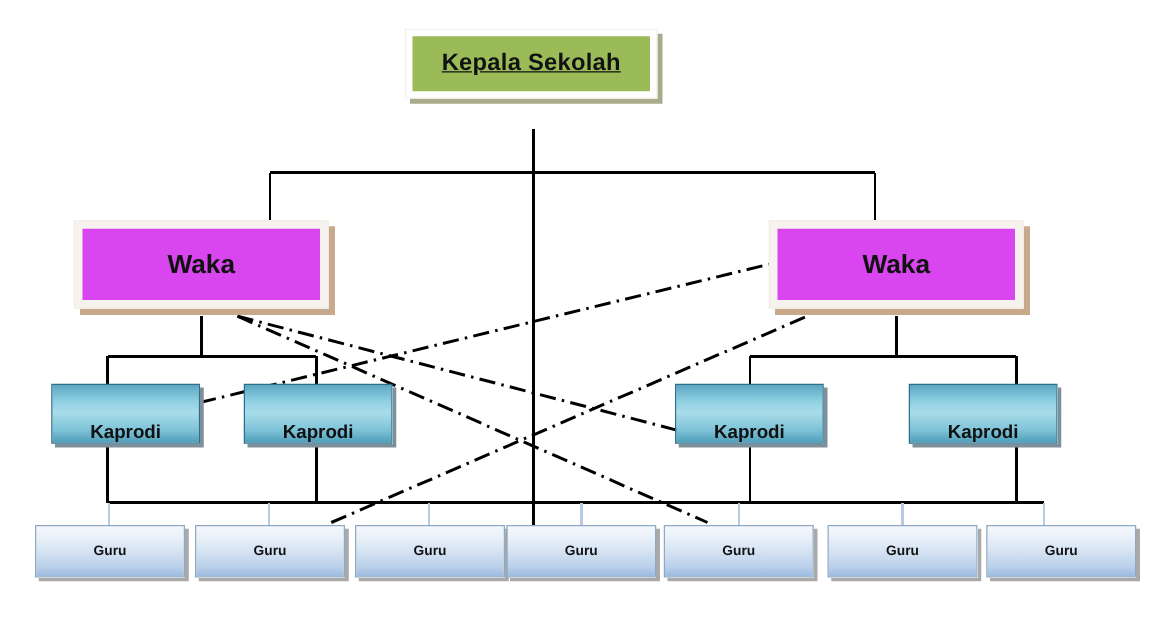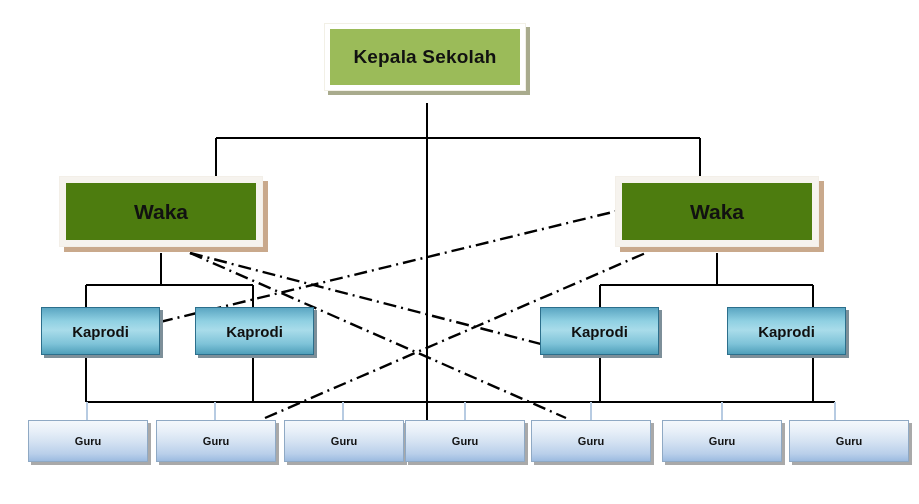--- a/index.html
+++ b/index.html
@@ -59,41 +59,42 @@
   
   .node-waka {
     background: #f6f3ee;
     border: 1px solid #f3efe8;
     padding: 6px;
     box-shadow: 5px 5px 0 0 #c9a98c;
   }
   .node-waka .fill {
     width: 100%;
     height: 100%;
-    background: #4d7c0f;
+    background: #d946ef;
     display: flex;
     align-items: center;
     justify-content: center;
     font-size: 21px;
     font-weight: bold;
   }
 
   
   .node-kaprodi {
     background: linear-gradient(to bottom,
                 #5ba6c2 0%,
                 #8fd0e2 28%,
                 #a9dcea 48%,
                 #7ec3d8 78%,
                 #4f9fba 100%);
     border: 1px solid #2c6f8c;
     box-shadow: 3px 3px 0 0 #7d8f99;
     font-size: 15px;
     font-weight: bold;
     color: #101010;
+    align-items: flex-end;
   }
 
   
   .node-guru {
     background: linear-gradient(to bottom,
                 #f4f8fc 0%,
                 #e7eff8 26%,
                 #d4e2f2 52%,
                 #b9cfea 82%,
                 #9cbbe0 100%);
@@ -140,21 +141,21 @@
       </g>
     <g id="dashdot-lines">
         <line x1="190" y1="253" x2="545" y2="345" stroke="#000000" stroke-width="2.4" stroke-dasharray="13 5 2 5" stroke-linecap="butt"></line>
         <line x1="190" y1="253" x2="566" y2="418" stroke="#000000" stroke-width="2.4" stroke-dasharray="13 5 2 5" stroke-linecap="butt"></line>
         <line x1="160" y1="322" x2="617" y2="211" stroke="#000000" stroke-width="2.4" stroke-dasharray="13 5 2 5" stroke-linecap="butt"></line>
         <line x1="265" y1="418" x2="648" y2="252" stroke="#000000" stroke-width="2.4" stroke-dasharray="13 5 2 5" stroke-linecap="butt"></line>
       </g>
   </svg>
 
   <div id="node-layer">
-      <div class="node node-head" style="left: 324px; top: 23px; width: 202px; height: 68px;">
+      <div class="node node-head" style="left: 324px; top: 23px; width: 202px; height: 56px; text-decoration: underline;">
         <div class="fill">Kepala Sekolah</div>
       </div>
       <div class="node node-waka" style="left: 59px; top: 176px; width: 204px; height: 71px;">
         <div class="fill">Waka</div>
       </div>
       <div class="node node-waka" style="left: 615px; top: 176px; width: 204px; height: 71px;">
         <div class="fill">Waka</div>
       </div>
       <div class="node node-kaprodi" style="left: 41px; top: 307px; width: 119px; height: 48px;">
         <span>Kaprodi</span>

